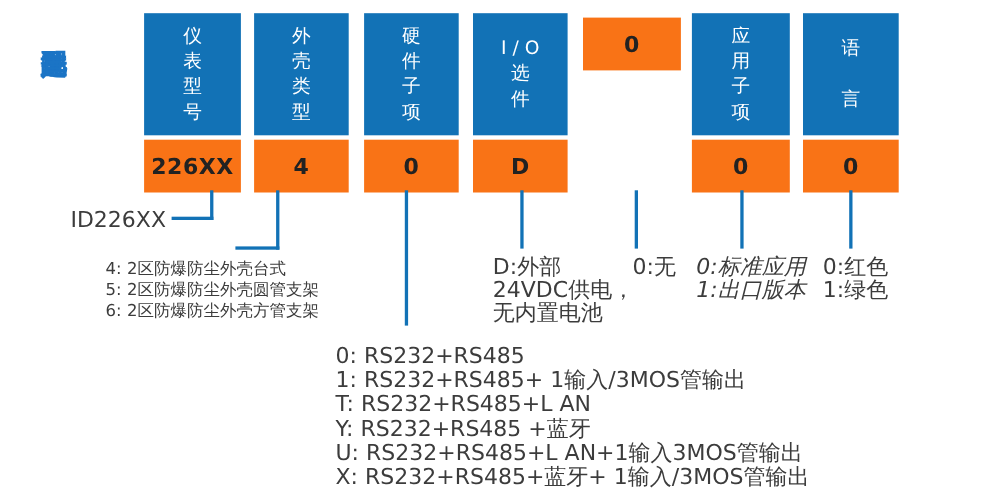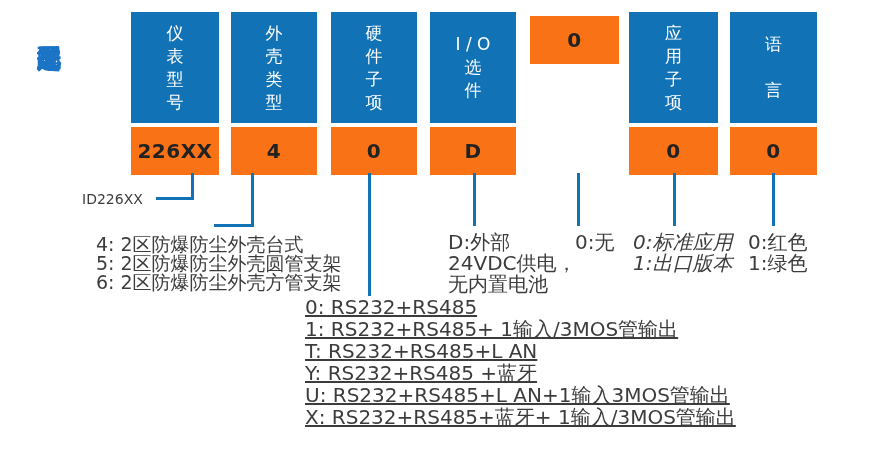--- a/index.html
+++ b/index.html
@@ -130,27 +130,27 @@
 
   <div class="vline" style="left:251px;top:173px;height:54px;"></div>
   <div class="hline" style="left:214px;top:224px;width:40px;"></div>
 
   <div class="vline" style="left:368px;top:173px;height:123px;"></div>
   <div class="vline" style="left:473px;top:173px;height:53px;"></div>
   <div class="vline" style="left:577px;top:173px;height:53px;"></div>
   <div class="vline" style="left:673px;top:173px;height:53px;"></div>
   <div class="vline" style="left:772px;top:173px;height:53px;"></div>
 
-  <div class="note" style="left:82px;top:189px;font-size:14px;">ID226XX</div>
+  <div class="note" style="left:64px;top:189px;font-size:20px;">ID226XX</div>
 
-  <div class="note" style="left:96px;top:235px;font-size:19px;line-height:19px;">4: 2区防爆防尘外壳台式
+  <div class="note" style="left:96px;top:235px;font-size:15px;line-height:19px;">4: 2区防爆防尘外壳台式
 5: 2区防爆防尘外壳圆管支架
 6: 2区防爆防尘外壳方管支架</div>
 
-  <div class="note" style="left:305px;top:296px;line-height:22px;text-decoration:underline;">0: RS232+RS485
+  <div class="note" style="left:305px;top:312px;line-height:22px;">0: RS232+RS485
 1: RS232+RS485+ 1输入/3MOS管输出
 T: RS232+RS485+L AN
 Y: RS232+RS485 +蓝牙
 U: RS232+RS485+L AN+1输入3MOS管输出
 X: RS232+RS485+蓝牙+ 1输入/3MOS管输出</div>
 
   <div class="note" style="left:448px;top:232px;">D:外部
 24VDC供电，
 无内置电池</div>
 

